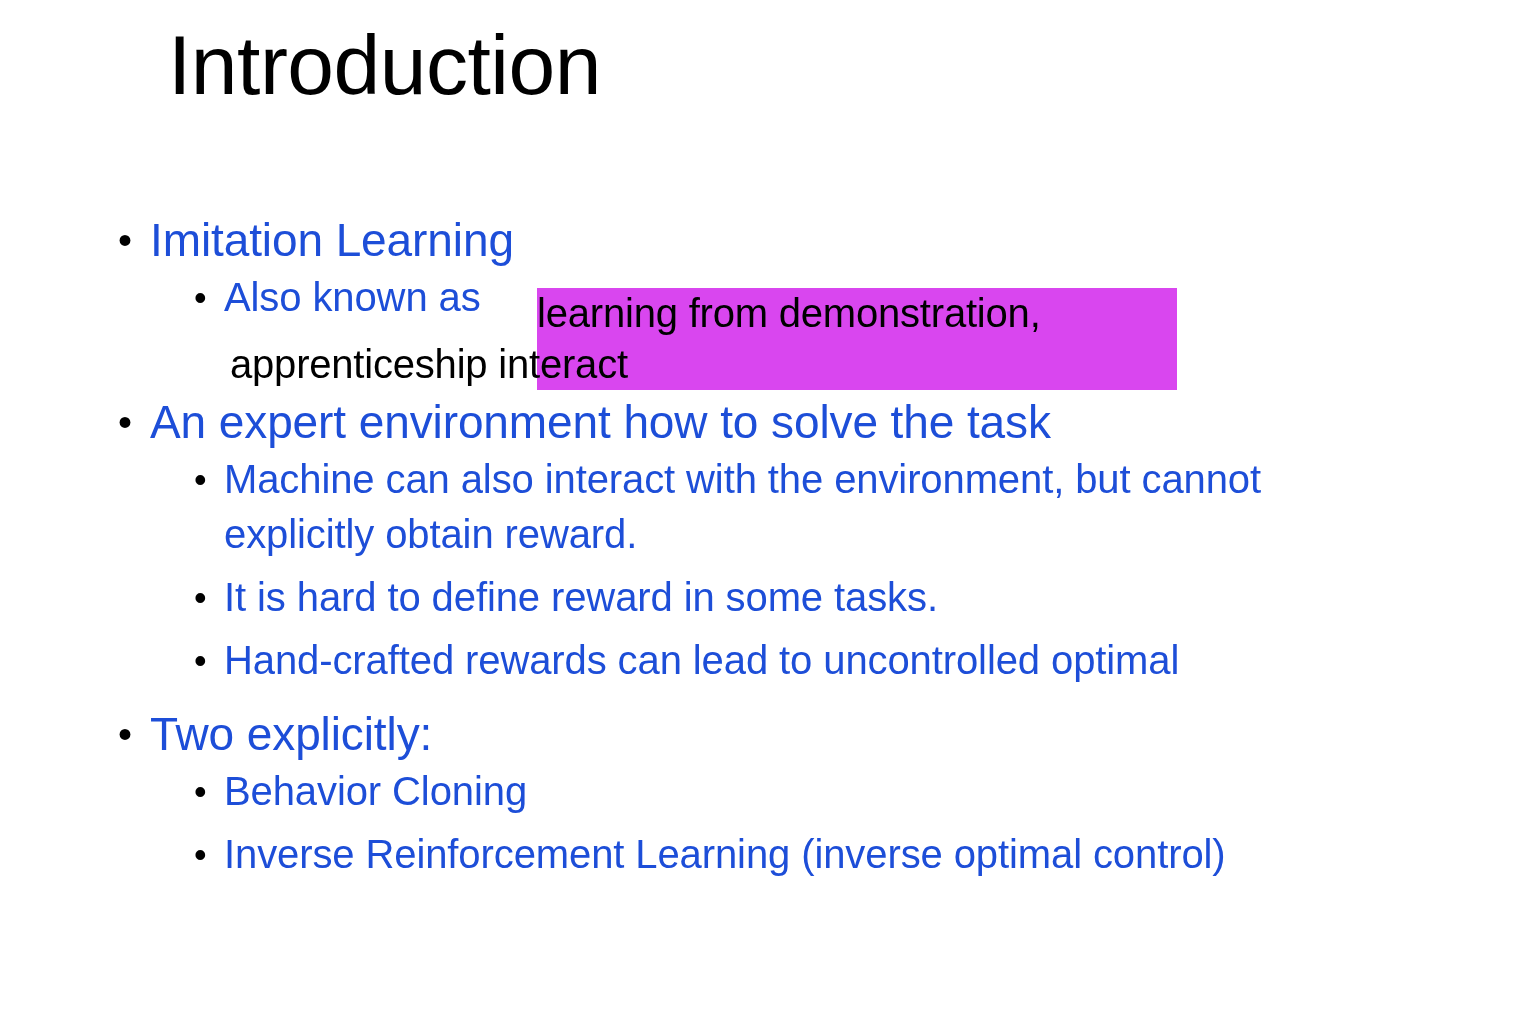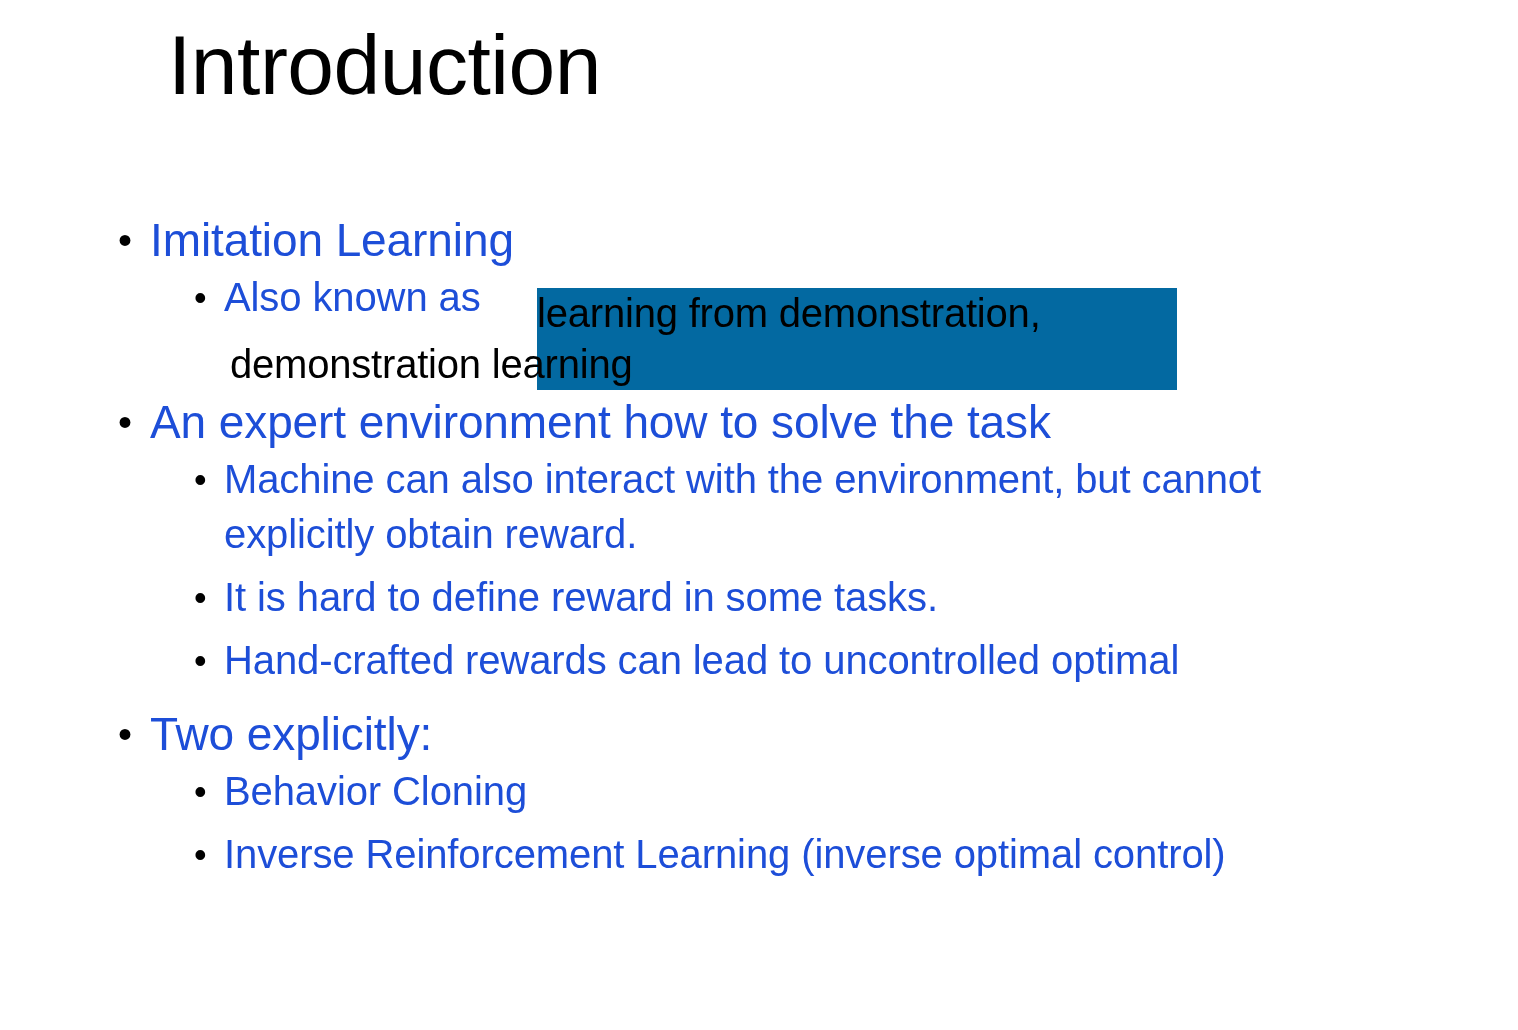--- a/index.html
+++ b/index.html
@@ -96,21 +96,21 @@
   
   .overlay-text {
     position: absolute;
     left: 537px;
     top: 288px;
     width: 640px;
     font-size: 40px;
     line-height: 51px;
     letter-spacing: -0.2px;
     color: #000000;
-    background: #0369a1;
+    background: #d946ef;
   }
   .overlay-text .ln {
     display: block;
     white-space: nowrap;
   }
   .overlay-text .ln2 {
     margin-left: -307px;
   }
 </style>
 </head>
@@ -176,16 +176,16 @@
 
     <div class="bullet-row lvl2">
       <span class="bullet-mark">•</span>
       <span class="bullet-text">Inverse Reinforcement Learning (inverse optimal control)</span>
     </div>
 
   </div>
 
   <div class="overlay-text">
     <span class="ln ln1">learning from demonstration,</span>
-    <span class="ln ln2">demonstration learning</span>
+    <span class="ln ln2">apprenticeship interact</span>
   </div>
 
 </div>
 
 </body></html>

